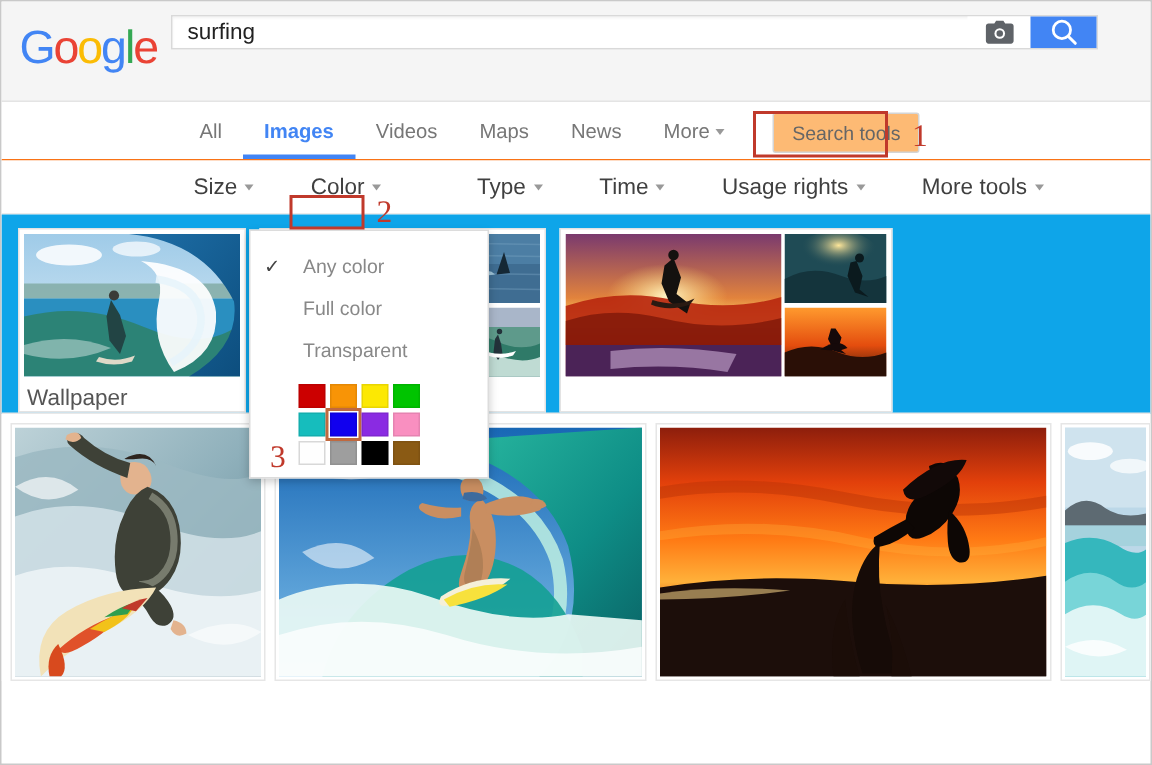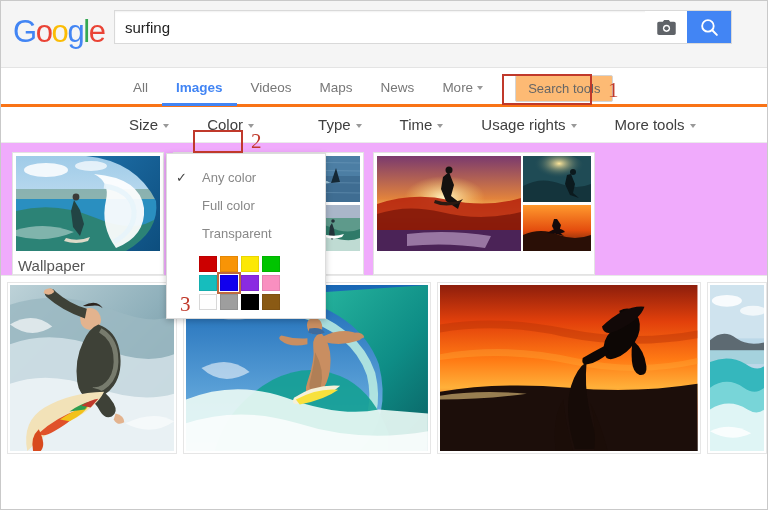--- a/index.html
+++ b/index.html
@@ -32,21 +32,21 @@
     font-family: Liberation Sans, sans-serif;
     font-weight: 400;
     line-height: 34px;
     user-select: none;
   }
   .logo span { display: inline-block; }
 
   .searchwrap {
     position: absolute;
     left: 113px; top: 9px;
-    width: 618px; height: 34px;
+    width: 618px; height: 23px;
     display: flex;
     align-items: stretch;
     border: 1px solid #d9d9d9;
     background: #fff;
     box-shadow: inset 0 1px 2px rgba(0,0,0,0.06);
   }
   .searchinput {
     flex: 1;
     border: none; outline: none;
     font-size: 15px;
@@ -66,21 +66,21 @@
     background: #4285f4;
     display: flex; align-items: center; justify-content: center;
     cursor: pointer;
   }
 
   
   .navbar {
     position: relative;
     height: 39px;
     background: #fff;
-    border-bottom: 3px solid #f97316;
+    border-bottom: 1px solid #f97316;
     padding-left: 118px;
     display: flex;
     align-items: flex-start;
   }
   .navtab {
     font-size: 13.5px;
     color: #777;
     padding: 12px 14px 11px 14px;
     cursor: pointer;
     white-space: nowrap;
@@ -154,21 +154,21 @@
     font-family: "Liberation Serif", serif;
     z-index: 61;
     pointer-events: none;
     line-height: 1;
   }
 
   
   .related {
     position: relative;
     height: 133px;
-    background: #f0abfc;
+    background: #0ea5e9;
     border-bottom: 1px solid #e8e8e8;
     padding: 9px 0 0 0;
     display: flex;
     gap: 9px;
     padding-left: 11px;
   }
   .related-card {
     background: #fff;
     border: 1px solid #e3e3e3;
     padding: 3px 3px 0 3px;

